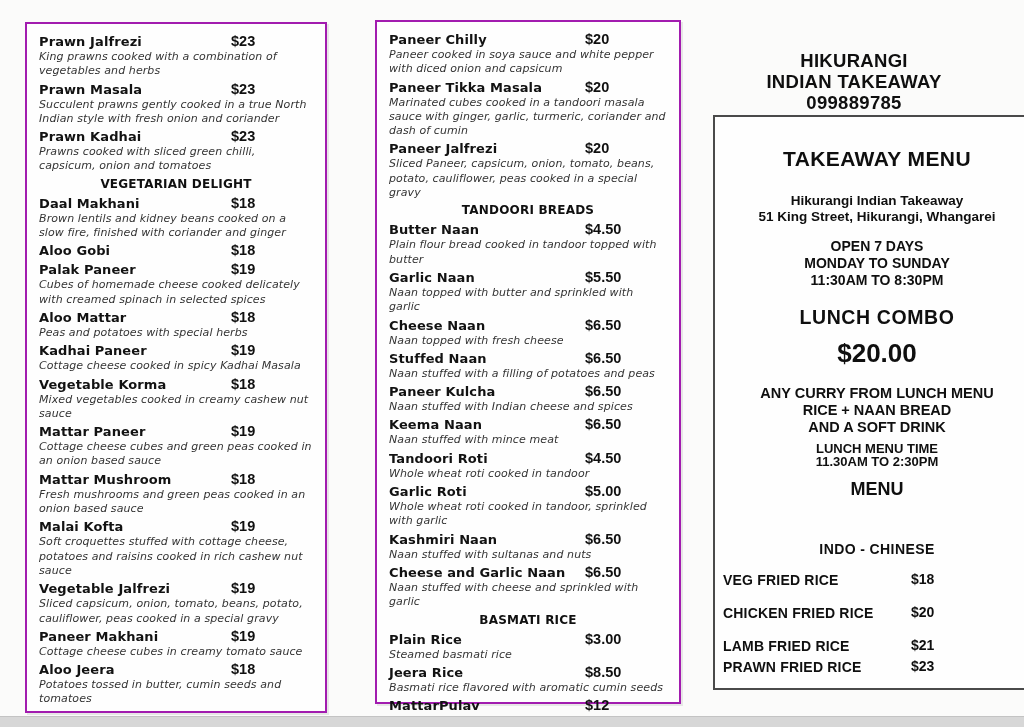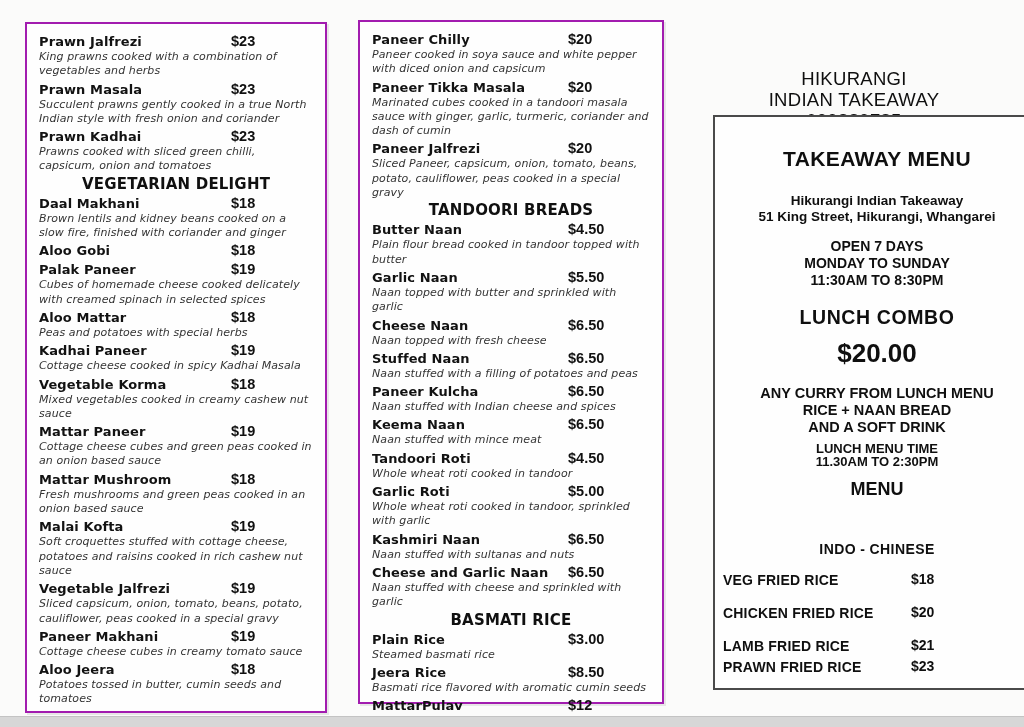--- a/index.html
+++ b/index.html
@@ -10,44 +10,44 @@
     color:#141414;
   }
 
   
   .panel{
     position:absolute;background:#fefefe;border:2px solid #a21caf;
     box-shadow:2px 2px 0 rgba(0,0,0,0.08);
     box-sizing:border-box;
   }
   #left-panel{left:25px;top:22px;width:302px;height:691px;padding:9px 12px 6px 12px;}
-  #middle-panel{left:358px;top:20px;width:306px;height:684px;padding:9px 12px 6px 12px;}
+  #middle-panel{left:375px;top:20px;width:306px;height:684px;padding:9px 12px 6px 12px;}
 
   .menu-blocks{font-family:"DejaVu Sans","Liberation Sans",sans-serif;}
   .block{margin-bottom:2px;}
   .sec-header{
-    text-align:center;font-weight:bold;font-size:15px;line-height:17px;
+    text-align:center;font-weight:bold;font-size:12px;line-height:17px;
     letter-spacing:0.2px;margin:2px 0 1px 0;color:#101010;
   }
   .item-row{position:relative;line-height:16px;}
   .item-name{font-weight:bold;font-size:13px;color:#121212;letter-spacing:0.1px;}
   .item-price{
     position:absolute;left:192px;top:0;font-weight:bold;font-size:14.5px;color:#101010;
     font-family:"Liberation Sans",sans-serif;
   }
   #middle-panel .item-price{left:196px;}
   .item-desc{
     font-style:italic;font-size:11px;line-height:14.3px;color:#333;
     letter-spacing:0.1px;margin-top:0px;
   }
 
   
   #brand{
-    position:absolute;left:720px;top:68px;width:268px;text-align:center;
-    font-weight:normal;line-height:21px;font-size:18.5px;color:#0f0f0f;letter-spacing:0.3px;
+    position:absolute;left:720px;top:50px;width:268px;text-align:center;
+    font-weight:bold;line-height:21px;font-size:18.5px;color:#0f0f0f;letter-spacing:0.3px;
   }
   #right-panel{
     position:absolute;left:713px;top:115px;width:328px;height:575px;
     background:#fefefe;border:2px solid #4a4a4a;box-sizing:border-box;
     text-align:center;font-weight:bold;color:#0f0f0f;
   }
   .rp-heading{margin-top:30px;font-size:21px;letter-spacing:0.4px;}
   .rp-address{margin-top:22px;font-size:13.5px;line-height:16px;white-space:nowrap;}
   .rp-open{margin-top:13px;font-size:14px;line-height:17px;}
   .rp-lunch-title{margin-top:17px;font-size:19.5px;letter-spacing:0.6px;}

